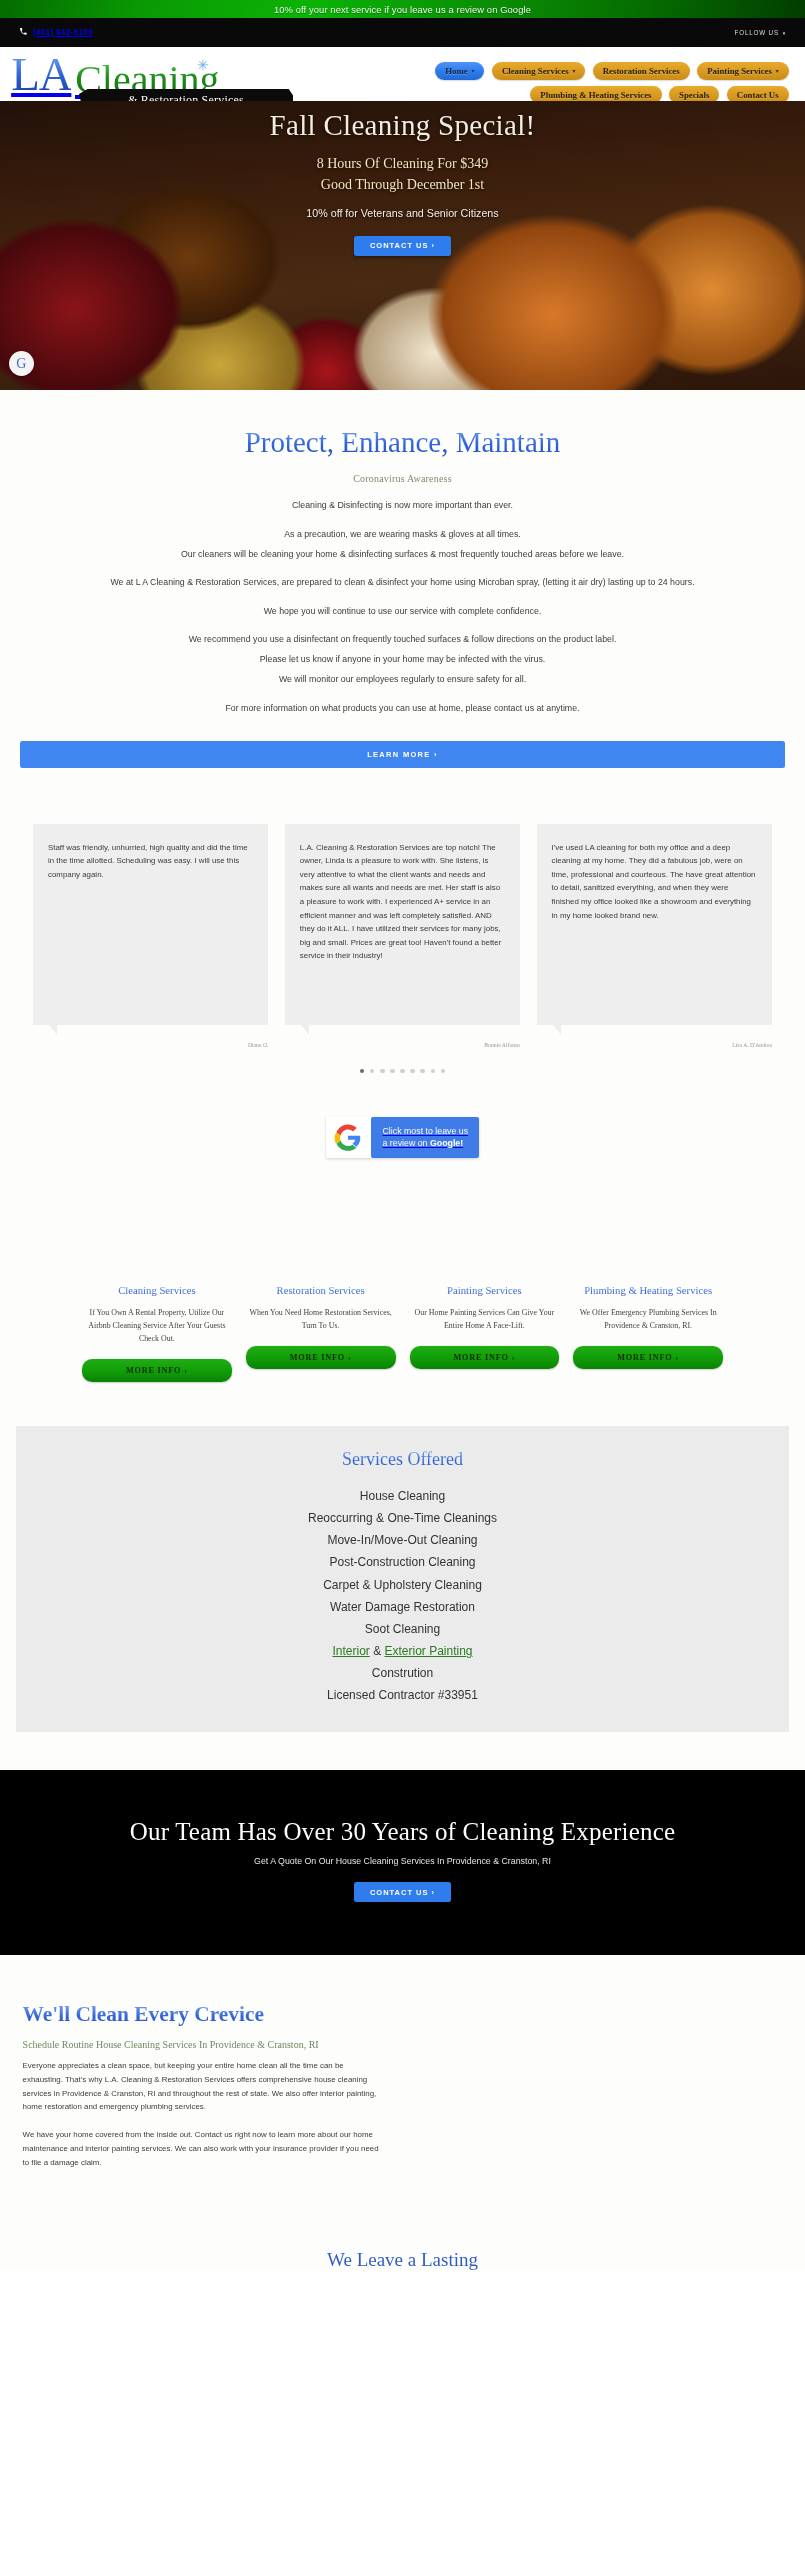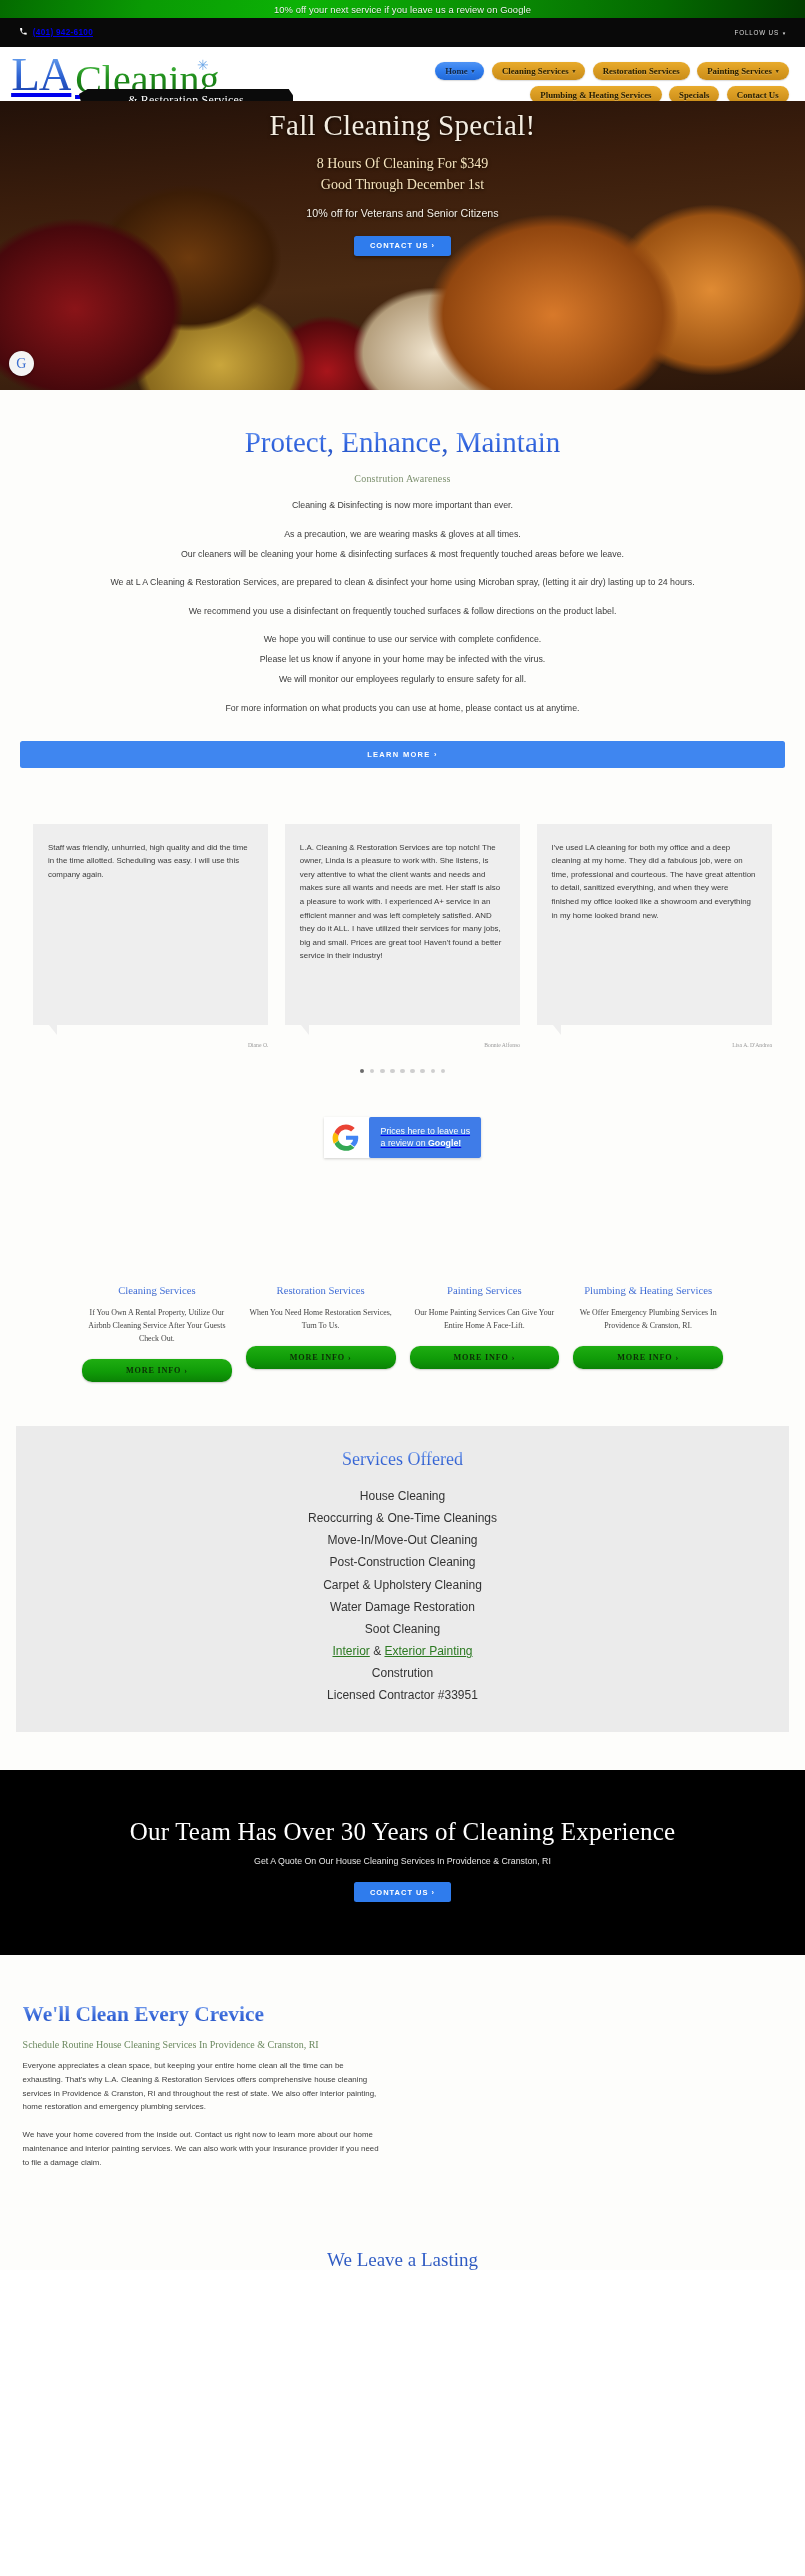--- a/index.html
+++ b/index.html
@@ -292,27 +292,27 @@
       <div>Good Through December 1st</div>
     </div>
     <div class="sub2">10% off for Veterans and Senior Citizens</div>
     <button class="btn-blue">CONTACT US  ›</button>
   </div>
   <div class="gbadge">G</div>
 </section>
 
 <section class="covid">
   <h2>Protect, Enhance, Maintain</h2>
-  <div class="tagline">Constrution Awareness</div>
+  <div class="tagline">Coronavirus Awareness</div>
   <p>Cleaning &amp; Disinfecting is now more important than ever.</p>
   <p>As a precaution, we are wearing masks &amp; gloves at all times.</p>
   <p class="tight">Our cleaners will be cleaning your home &amp; disinfecting surfaces &amp; most frequently touched areas before we leave.</p>
   <p>We at L A Cleaning &amp; Restoration Services, are prepared to clean &amp; disinfect your home using Microban spray, (letting it air dry) lasting up to 24 hours.</p>
+  <p>We hope you will continue to use our service with complete confidence.</p>
   <p>We recommend you use a disinfectant on frequently touched surfaces &amp; follow directions on the product label.</p>
-  <p>We hope you will continue to use our service with complete confidence.</p>
   <p class="tight">Please let us know if anyone in your home may be infected with the virus.</p>
   <p class="tight">We will monitor our employees regularly to ensure safety for all.</p>
   <p>For more information on what products you can use at home, please contact us at anytime.</p>
   <div class="learn">LEARN MORE  ›</div>
 </section>
 
 <section class="testi-wrap">
   <div class="testis" id="testis">
       <div class="tcard">
         <p>Staff was friendly, unhurried, high quality and did the time in the time allotted. Scheduling was easy. I will use this company again.</p>
@@ -346,21 +346,21 @@
   <a class="gbox" href="#">
     <span class="gl">
       <svg width="28" height="28" viewBox="0 0 48 48">
         <path fill="#4285F4" d="M45 24c0-1.6-.1-2.7-.4-3.9H24v7.1h12c-.2 1.9-1.5 4.7-4.4 6.6l6.8 5.3C42.4 35.3 45 30.2 45 24z"></path>
         <path fill="#34A853" d="M24 46c5.9 0 10.9-1.9 14.5-5.3l-6.8-5.3c-1.9 1.3-4.4 2.2-7.7 2.2-5.9 0-10.9-3.9-12.7-9.2l-7 5.4C7.9 41 15.4 46 24 46z"></path>
         <path fill="#FBBC05" d="M11.3 28.4c-.5-1.4-.8-2.9-.8-4.4s.3-3 .7-4.4l-7-5.4C1.9 17 1 20.4 1 24s.9 7 2.3 9.8l8-5.4z"></path>
         <path fill="#EA4335" d="M24 9.5c4.2 0 7 1.8 8.6 3.3l6.3-6.1C35 3.2 29.9 1 24 1 15.4 1 7.9 6 4.3 14.2l7 5.4C13.1 13.4 18.1 9.5 24 9.5z"></path>
       </svg>
     </span>
     <span class="gr">
-      <span>Prices here to leave us</span>
+      <span>Click most to leave us</span>
       <span><span>a review on </span><b>Google!</b></span>
     </span>
   </a>
 </section>
 
 <section class="cols" id="cols">
     <div class="col">
       <h3>Cleaning Services</h3>
       <p>If You Own A Rental Property, Utilize Our Airbnb Cleaning Service After Your Guests Check Out.</p>
       <button class="more">MORE INFO  ›</button>

